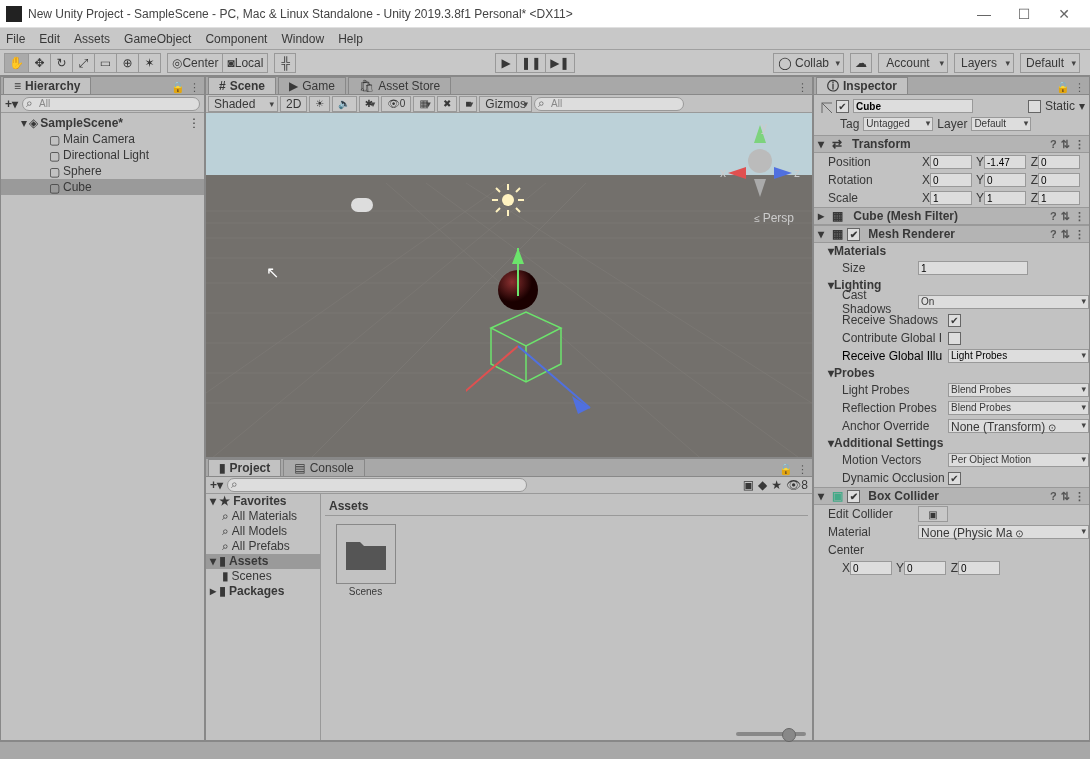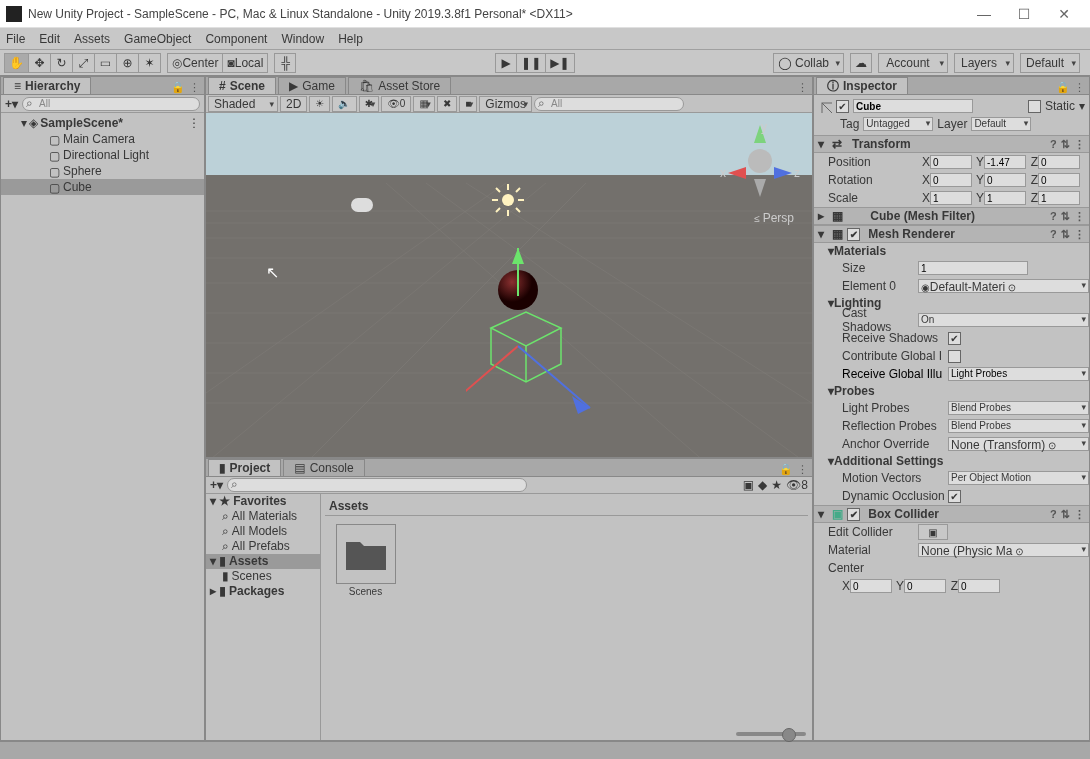--- a/index.html
+++ b/index.html
@@ -417,21 +417,21 @@
         <input class="num-in" value="1" style="">
       <span class="axislbl">Y</span>
         <input class="num-in" value="1" style="">
       <span class="axislbl">Z</span>
         <input class="num-in" value="1" style="">
     </div>
 
     <div class="insp-row insp-head">
       <span class="chev">▸</span>
         <span>▦</span>
-      <span style="margin-left:23px">Cube (Mesh Filter)</span>
+      <span style="margin-left:6px">Cube (Mesh Filter)</span>
       <div class="head-ctrls">
           <span>?</span>
           <span>⇅</span>
           <span>⋮</span>
         </div>
     </div>
 
     <div class="insp-row insp-head">
       <span class="chev">▾</span>
         <span>▦</span>
@@ -444,24 +444,20 @@
         </div>
     </div>
     <div class="insp-sub">
         <span class="chev">▾</span>
         <span>Materials</span>
       </div>
     <div class="field">
         <span class="lbl" style="padding-left:14px">Size</span>
         <input class="num-in" style="width: 110px;" value="1">
       </div>
-    <div class="field">
-        <span class="lbl" style="padding-left:14px">Element 0</span>
-        <div class="dd-in">◉<span>Default-Materi</span> ⊙</div>
-      </div>
     <div class="insp-sub">
         <span class="chev">▾</span>
         <span>Lighting</span>
       </div>
     <div class="field">
         <span class="lbl" style="padding-left:14px">Cast Shadows</span>
         <div class="dd-in">On</div>
       </div>
     <div class="field">
         <span class="lbl" style="padding-left:14px;width:120px">Receive Shadows</span>

